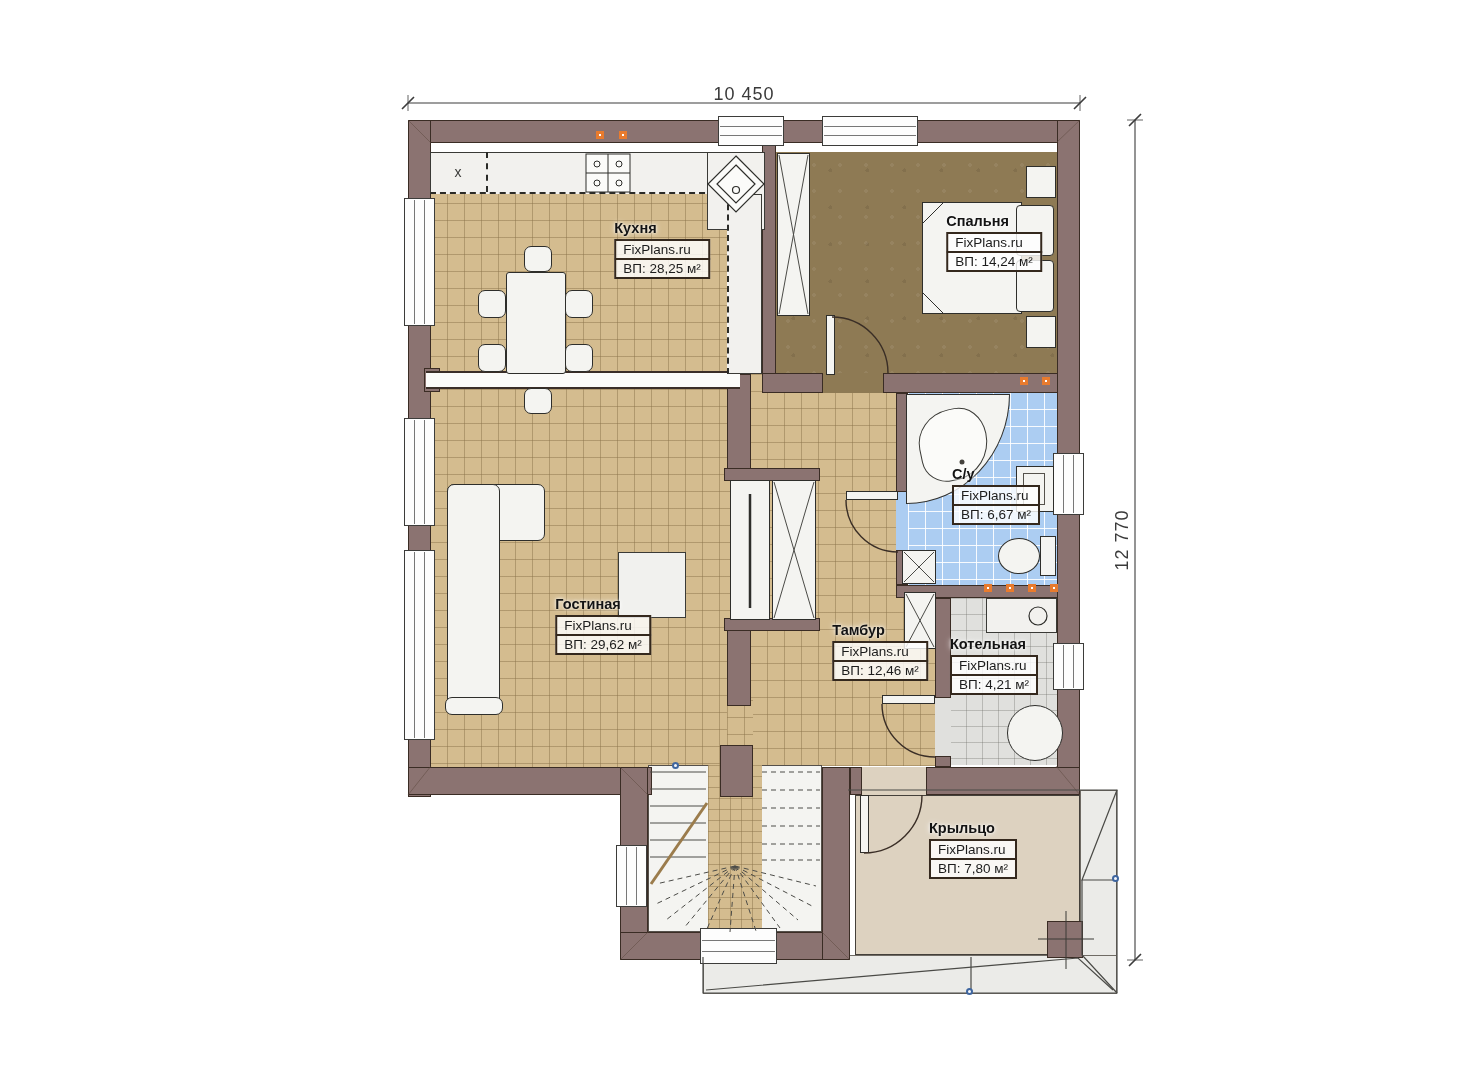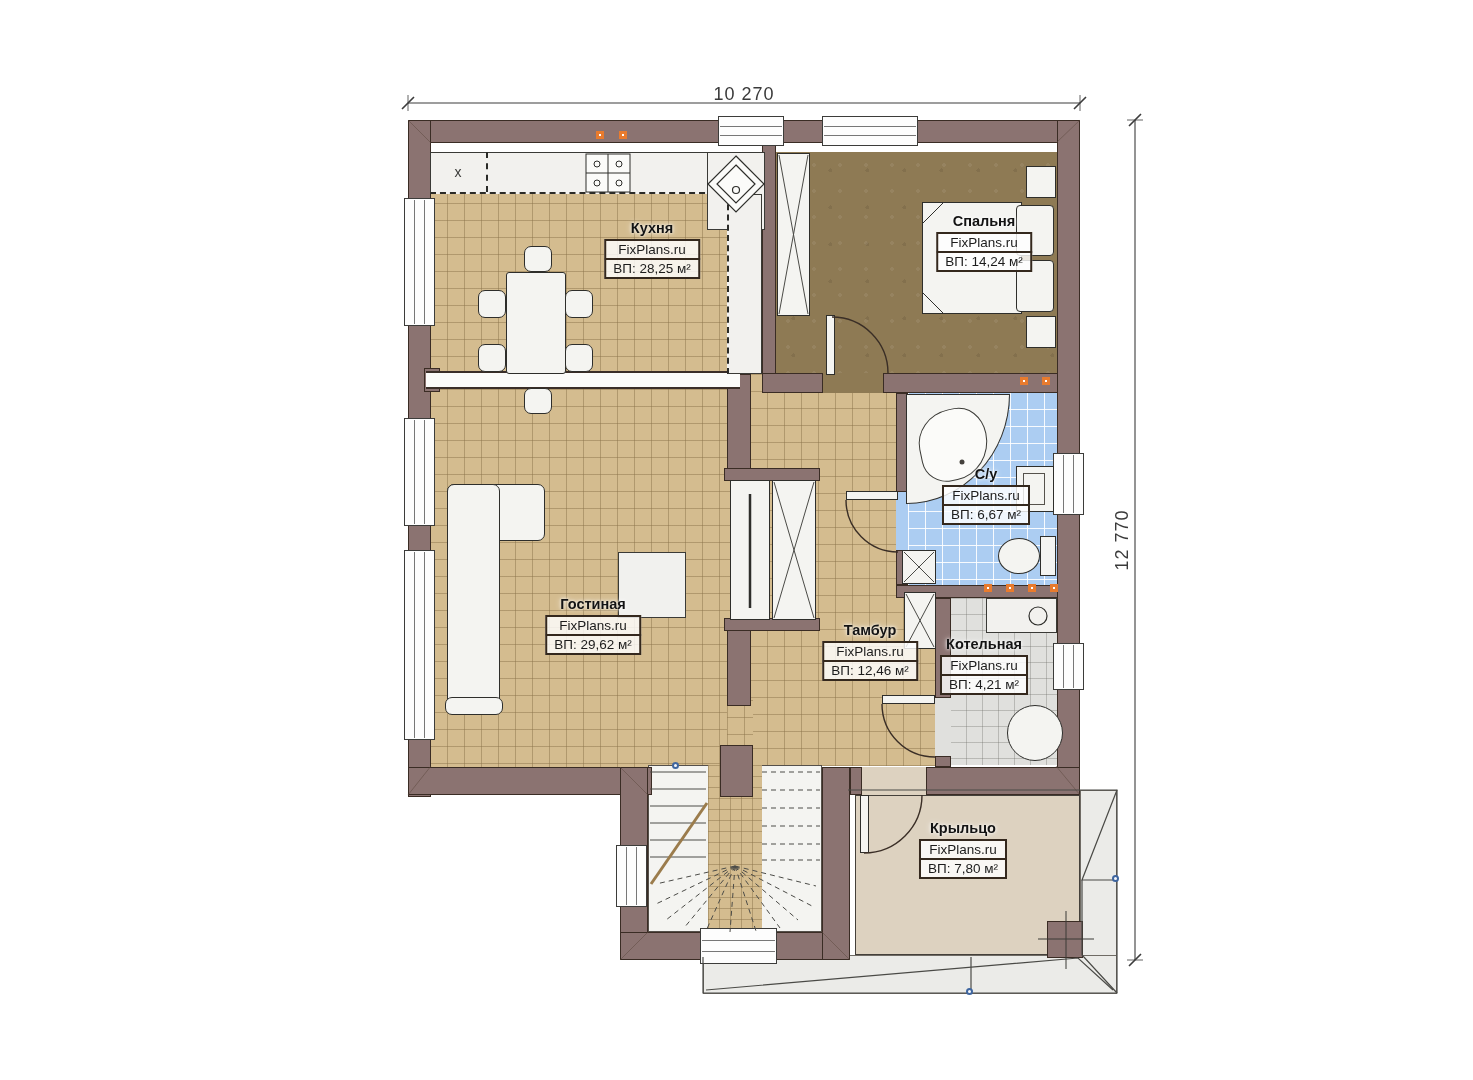--- a/index.html
+++ b/index.html
@@ -47,21 +47,21 @@
   .dash-b{border-bottom:2px dashed #2a2a27;}
   .dash-l{border-left:2px dashed #2a2a27;}
   .mauve-item{background:#8b7371;border:1px solid #3a2c24;z-index:5;}
   .tub-inner{position:absolute;left:12%;top:13%;width:66%;height:64%;border:1.4px solid #3a3a36;
              background:#fbfbf9;border-radius:58% 42% 60% 40% / 52% 48% 62% 38%;transform:rotate(-12deg);}
   .circle{border-radius:50%;}
   
   .socket{width:8px;height:8px;background:#fff;border:3px solid #e87b2e;z-index:7;}
   .bluedot{width:7px;height:7px;background:#f4f6fa;border:2px solid #3f66a0;border-radius:50%;z-index:7;}
   
-  .room-label{transform:translateX(-50%);text-align:center;z-index:40;color:#131313;}
+  .room-label{transform:translateX(-50%);z-index:40;color:#131313;margin-left:10px;}
   .room-name{font-weight:bold;font-size:14.5px;white-space:nowrap;margin-bottom:3px;
              text-shadow:0 0 3px rgba(255,255,255,.95),0 0 6px rgba(255,255,255,.8);}
   .wm-box,.area-box{display:block;border:2px solid #34281d;background:rgba(255,255,255,.82);
              font-size:13.5px;padding:1px 7px;white-space:nowrap;color:#1c1c1c;}
   .area-box{margin-top:-2px;}
   .dim-label{font-size:18px;color:#3a3a3a;letter-spacing:1px;z-index:40;white-space:nowrap;}
   .x-mark{font-size:14px;color:#3c3c3a;z-index:6;display:flex;align-items:center;justify-content:center;}
   svg.overlay{position:absolute;left:0;top:0;z-index:6;pointer-events:none;}
 </style>
 </head>
@@ -274,21 +274,21 @@
     <div class="room-name">Котельная</div>
     <div class="wm-box">FixPlans.ru</div>
     <div class="area-box">ВП: 4,21 м²</div>
   </div>
   <div class="abs room-label" style="left:963px;top:820px;">
     <div class="room-name">Крыльцо</div>
     <div class="wm-box">FixPlans.ru</div>
     <div class="area-box">ВП: 7,80 м²</div>
   </div>
 
-  <div class="abs dim-label" style="left:744px;top:84px;transform:translateX(-50%);">10 270</div>
+  <div class="abs dim-label" style="left:744px;top:84px;transform:translateX(-50%);">10 450</div>
   <div class="abs dim-label" style="left:1122px;top:540px;transform:translate(-50%,-50%) rotate(-90deg);">12 770</div>
 
   <div class="abs socket" style="left:596px;top:131px;"></div>
   <div class="abs socket" style="left:619px;top:131px;"></div>
   <div class="abs socket" style="left:1020px;top:377px;"></div>
   <div class="abs socket" style="left:1042px;top:377px;"></div>
   <div class="abs socket" style="left:984px;top:584px;"></div>
   <div class="abs socket" style="left:1006px;top:584px;"></div>
   <div class="abs socket" style="left:1028px;top:584px;"></div>
   <div class="abs socket" style="left:1050px;top:584px;"></div>

